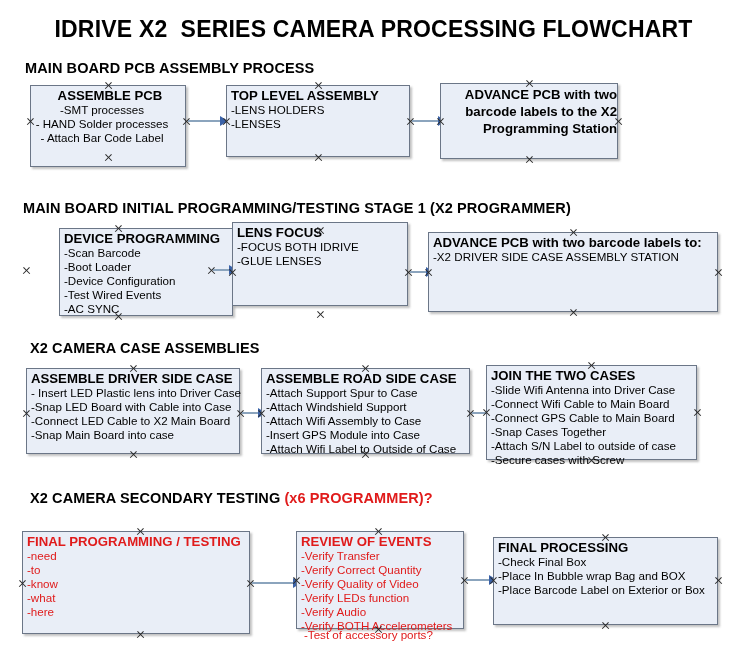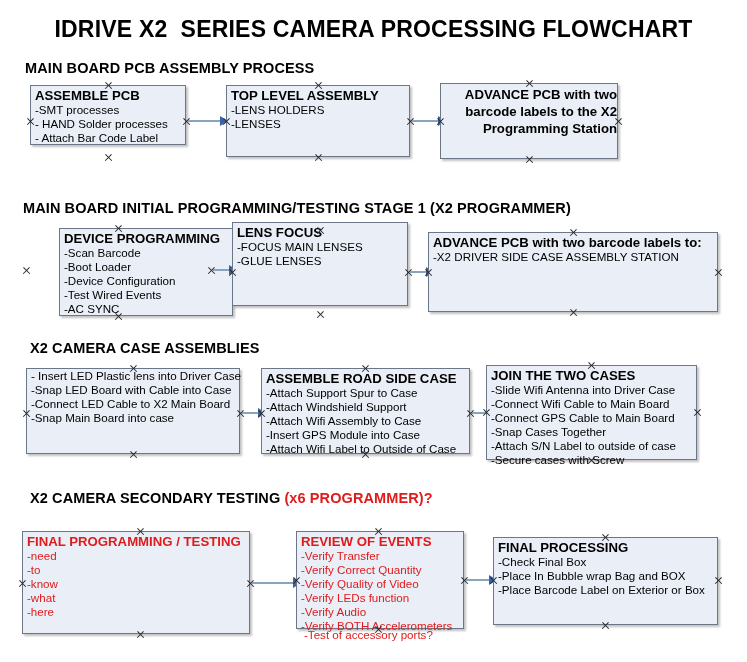--- a/index.html
+++ b/index.html
@@ -124,21 +124,21 @@
 </style>
 </head>
 <body>
 
 <div id="canvas">
 
   <div class="doc-title">IDRIVE X2  SERIES CAMERA PROCESSING FLOWCHART</div>
 
   <div class="section-title" style="left:25px; top:60px;">MAIN BOARD PCB ASSEMBLY PROCESS</div>
 
-  <div class="node" style="left:30px; top:85px; width:156px; height:60px;">
+  <div class="node" style="left:30px; top:85px; width:156px; height:82px;text-align:center;">
     <div class="node-title">ASSEMBLE PCB</div>
     <ul>
       <li>-SMT processes</li>
       <li>- HAND Solder processes</li>
       <li>- Attach Bar Code Label</li>
     </ul>
   </div>
   <div class="handle" style="left:108px; top:85px;"></div>
   <div class="handle" style="left:108px; top:157px;"></div>
   <div class="handle" style="left:30px; top:121px;"></div>
@@ -186,21 +186,21 @@
   <div class="handle" style="left:118px; top:316px;"></div>
   <div class="handle" style="left:26px; top:270px;"></div>
   <div class="handle" style="left:211px; top:270px;"></div>
 
   <div class="connector" style="left:213px; top:269px; width:18px;"></div>
   <div class="arrowhead" style="left:229px; top:265px;"></div>
 
   <div class="node" style="left:232px; top:222px; width:176px; height:84px;">
     <div class="node-title">LENS FOCUS</div>
     <ul>
-      <li>-FOCUS MAIN LENSES</li>
+      <li>-FOCUS BOTH IDRIVE</li>
       <li>-GLUE LENSES</li>
     </ul>
   </div>
   <div class="handle" style="left:320px; top:230px;"></div>
   <div class="handle" style="left:320px; top:314px;"></div>
   <div class="handle" style="left:232px; top:272px;"></div>
   <div class="handle" style="left:408px; top:272px;"></div>
 
   <div class="connector" style="left:410px; top:271px; width:18px;"></div>
   <div class="arrowhead" style="left:426px; top:267px;"></div>
@@ -212,20 +212,21 @@
     </ul>
   </div>
   <div class="handle" style="left:573px; top:232px;"></div>
   <div class="handle" style="left:573px; top:312px;"></div>
   <div class="handle" style="left:428px; top:272px;"></div>
   <div class="handle" style="left:718px; top:272px;"></div>
 
   <div class="section-title" style="left:30px; top:340px;">X2 CAMERA CASE ASSEMBLIES</div>
 
   <div class="node" style="left:26px; top:368px; width:214px; height:86px;">
+    <div class="node-title">ASSEMBLE DRIVER SIDE CASE</div>
     <ul>
       <li>- Insert LED Plastic lens into Driver Case</li>
       <li>-Snap LED Board with Cable into Case</li>
       <li>-Connect LED Cable to X2 Main Board</li>
       <li>-Snap Main Board into case</li>
     </ul>
   </div>
   <div class="handle" style="left:133px; top:368px;"></div>
   <div class="handle" style="left:133px; top:454px;"></div>
   <div class="handle" style="left:26px; top:413px;"></div>

